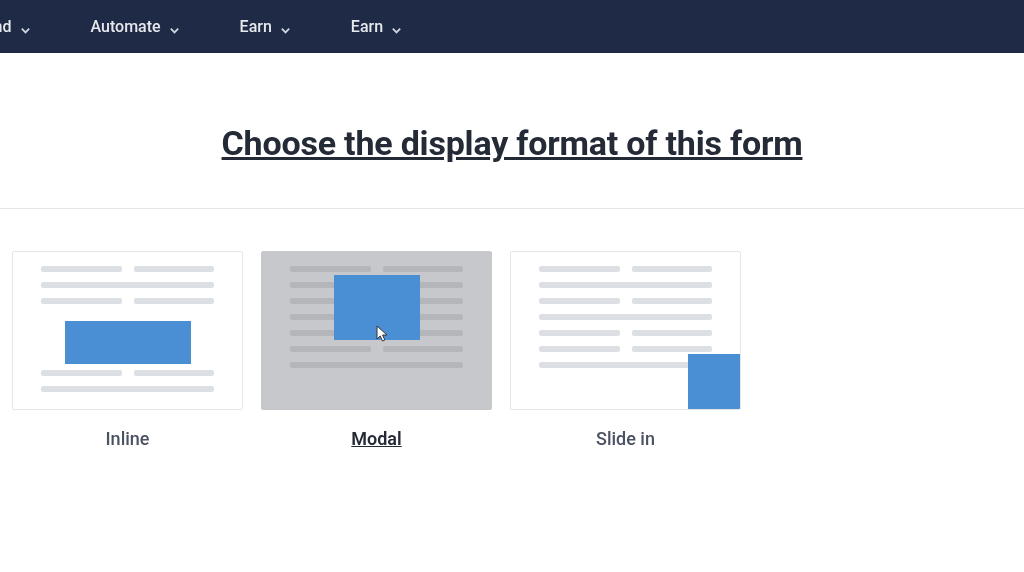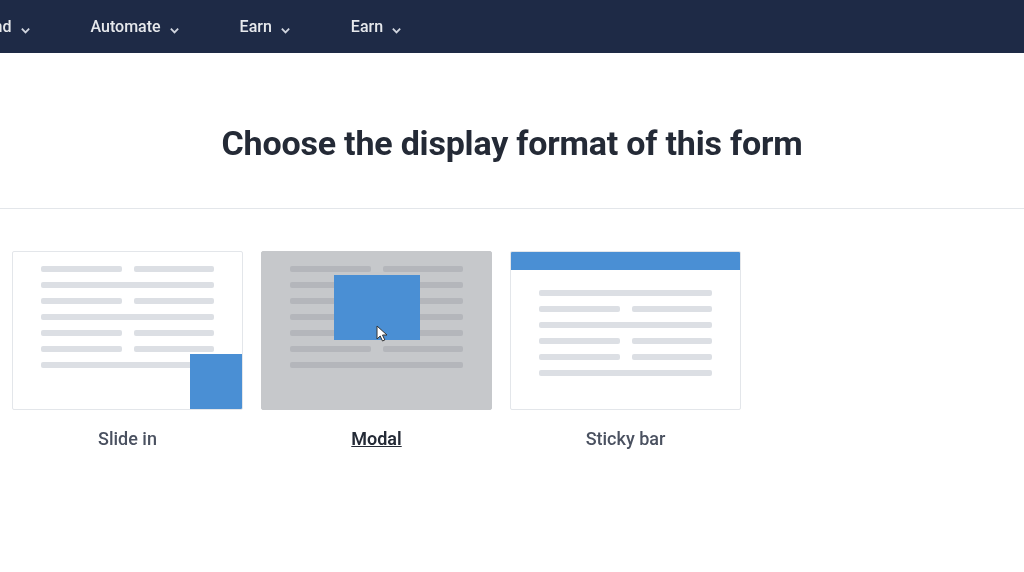--- a/index.html
+++ b/index.html
@@ -54,20 +54,21 @@
   .heading-wrap {
     text-align: center;
     padding-top: 70px;
     padding-bottom: 45px;
   }
   h1 {
     font-size: 34px;
     font-weight: 700;
     color: #242a36;
     letter-spacing: -0.2px;
+    text-decoration: underline;
   }
 
   
   .divider {
     border-top: 1px solid #e3e6ea;
     width: 100%;
   }
 
   
   .options {
@@ -226,53 +227,46 @@
 </nav>
 
 <div class="heading-wrap">
   <h1>Choose the display format of this form</h1>
 </div>
 
 <div class="divider"></div>
 
 <div class="options">
 
-
   <div class="option">
     <div class="card">
       <div class="lines">
         <div class="row">
             <div class="line w-short"></div>
             <div class="line w-xshort"></div>
           </div>
         <div class="row">
             <div class="line"></div>
           </div>
         <div class="row">
             <div class="line w-med"></div>
             <div class="line w-short"></div>
           </div>
-        <div class="row">
-            <div class="line"></div>
-          </div>
-        <div class="row">
-            <div class="line w-long"></div>
-            <div class="line w-xshort"></div>
-          </div>
+        <div style="height:46px"></div>
         <div class="row">
             <div class="line w-short"></div>
             <div class="line w-med"></div>
           </div>
         <div class="row">
             <div class="line w-long"></div>
           </div>
       </div>
-      <div class="slide-block"></div>
+      <div class="inline-block"></div>
     </div>
-    <div class="option-label">Slide in</div>
+    <div class="option-label">Inline</div>
   </div>
 
   <div class="option">
     <div class="card hovered">
       <div class="lines">
         <div class="row">
             <div class="line w-short"></div>
             <div class="line w-xshort"></div>
           </div>
         <div class="row">
@@ -302,22 +296,25 @@
         <svg viewBox="0 0 16 18">
           <path d="M3 1 L3 14 L6.2 11 L8.5 16 L10.8 15 L8.5 10 L13 10 Z" fill="#ffffff" stroke="#333" stroke-width="1"></path>
         </svg>
       </div>
     </div>
     <div class="option-label active">Modal</div>
   </div>
 
   <div class="option">
     <div class="card">
-      <div class="sticky-block"></div>
-      <div class="lines sticky-lines">
+      <div class="lines">
+        <div class="row">
+            <div class="line w-short"></div>
+            <div class="line w-xshort"></div>
+          </div>
         <div class="row">
             <div class="line"></div>
           </div>
         <div class="row">
             <div class="line w-med"></div>
             <div class="line w-short"></div>
           </div>
         <div class="row">
             <div class="line"></div>
           </div>
@@ -326,17 +323,19 @@
             <div class="line w-xshort"></div>
           </div>
         <div class="row">
             <div class="line w-short"></div>
             <div class="line w-med"></div>
           </div>
         <div class="row">
             <div class="line w-long"></div>
           </div>
       </div>
+      <div class="slide-block"></div>
     </div>
-    <div class="option-label">Sticky bar</div>
-  </div>
+    <div class="option-label">Slide in</div>
+  </div>
+
 
 </div>
 
 </body></html>

